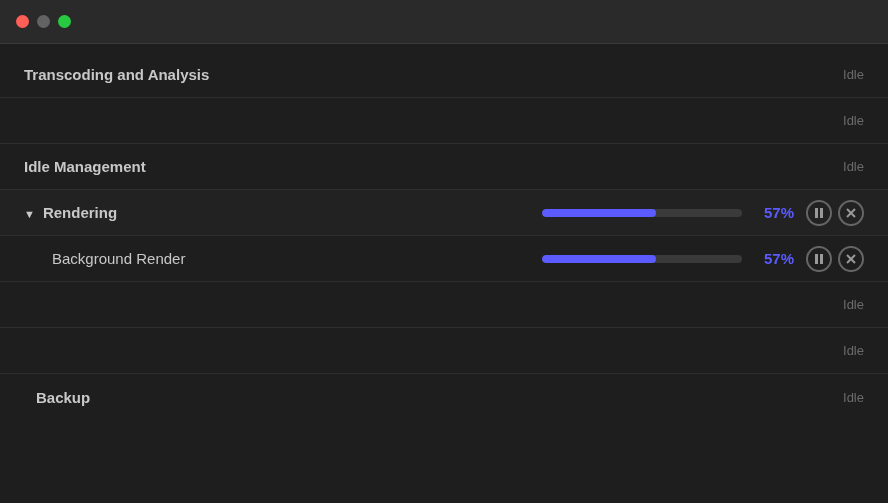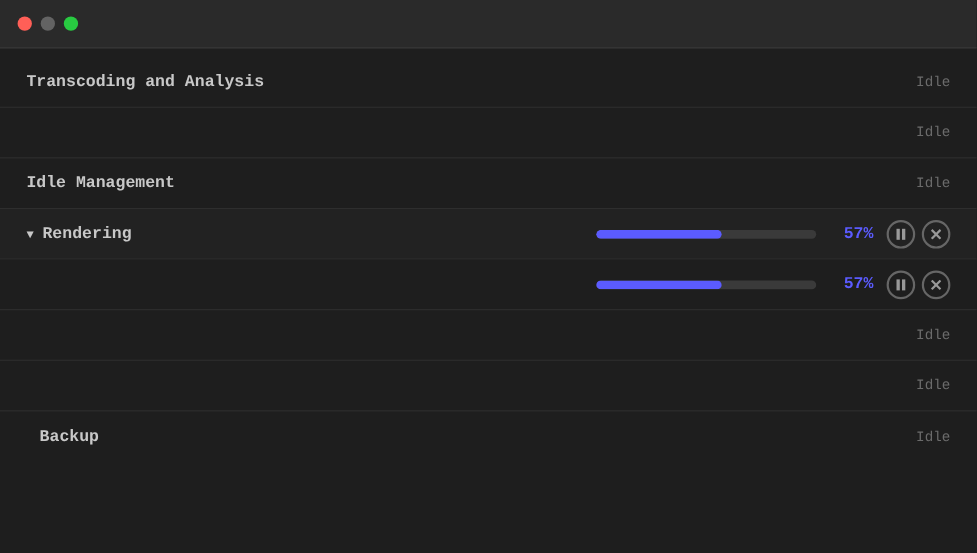--- a/index.html
+++ b/index.html
@@ -61,21 +61,20 @@
       overflow-y: auto;
       padding: 8px 0;
     }
 
     .task-row {
       display: flex;
       align-items: center;
       height: 46px;
       padding: 0 24px;
       border-bottom: 1px solid #2e2e2e;
-      font-family: Liberation Mono, monospace;
     }
 
     .task-row:last-child {
       border-bottom: none;
       margin-left: 12px;
     }
 
     .task-label {
       font-size: 15px;
       font-weight: 600;
@@ -208,20 +207,21 @@
         </button>
         <button class="control-btn">
           <svg width="10" height="10" viewBox="0 0 10 10">
             <line x1="1" y1="1" x2="9" y2="9" stroke="#999" stroke-width="2"></line>
             <line x1="9" y1="1" x2="1" y2="9" stroke="#999" stroke-width="2"></line>
           </svg>
         </button>
       </div>
     </div>
     <div class="task-row sub-row">
+      <div class="task-label sub"><span>Background Render</span></div>
       <div class="task-spacer"></div>
       <div class="task-progress-area">
         <div class="progress-bar-container">
           <div class="progress-bar-fill" style="width: 57%;"></div>
         </div>
         <div class="progress-percent">57%</div>
       </div>
       <div class="task-controls">
         <button class="control-btn">
           <svg width="10" height="12" viewBox="0 0 10 12">

